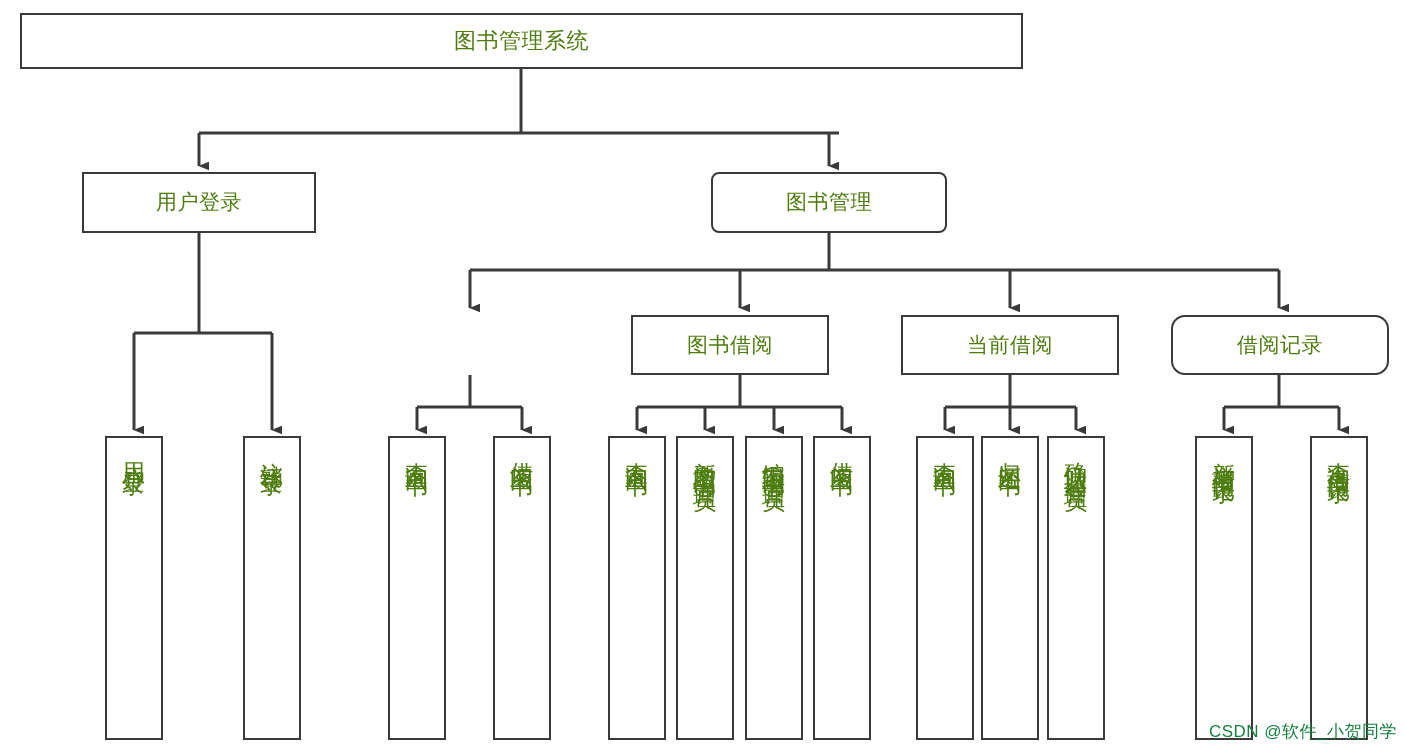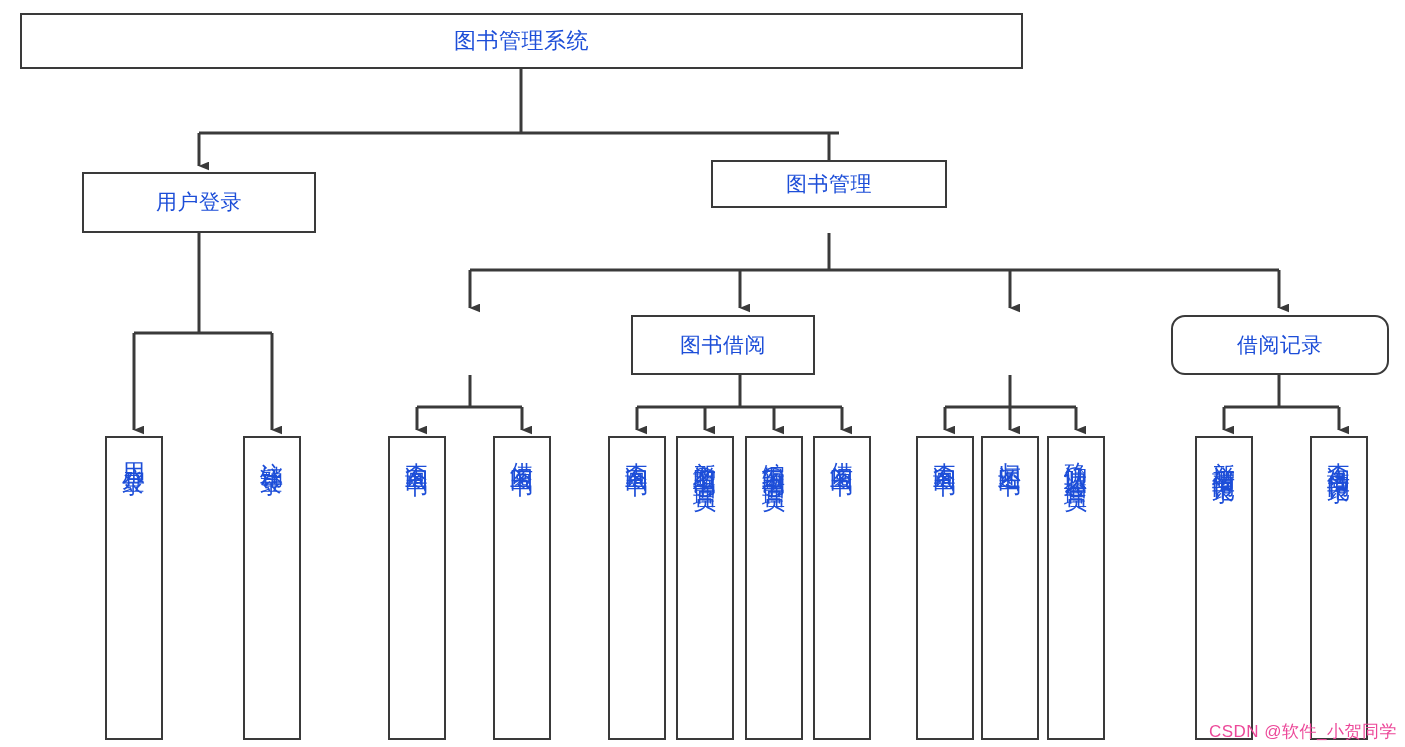--- a/index.html
+++ b/index.html
@@ -26,21 +26,21 @@
     pointer-events: none;
   }
   .node {
     position: absolute;
     box-sizing: border-box;
     background: #ffffff;
     border: 2.5px solid #3a3a3a;
     display: flex;
     align-items: center;
     justify-content: center;
-    color: #1d4ed8;
+    color: #4d7c0f;
   }
   .node .label {
     font-size: 21px;
     line-height: 1.15;
     letter-spacing: 0.5px;
     white-space: nowrap;
   }
   .node.root .label { font-size: 22px; }
   .node.vertical {
     align-items: flex-start;
@@ -54,21 +54,21 @@
     line-height: 1.22;
     letter-spacing: 4px;
     white-space: normal;
     text-align: left;
   }
   .watermark {
     position: absolute;
     right: 8px;
     bottom: 4px;
     font-size: 17px;
-    color: #ec4899;
+    color: #15803d;
     letter-spacing: 0.5px;
     white-space: nowrap;
   }
 </style>
 </head>
 <body>
 
 <div id="canvas">
 
   <svg class="links" viewBox="0 0 1405 747">
@@ -121,26 +121,29 @@
     </g>
   </svg>
 
   <div class="node root" style="left:20px; top:13px; width:1003px; height:56px;">
     <span class="label">图书管理系统</span>
   </div>
 
   <div class="node" style="left:82px; top:172px; width:234px; height:61px;">
     <span class="label">用户登录</span>
   </div>
-  <div class="node" style="left:711px; top:160px; width:236px; height:48px;">
+  <div class="node" style="left:711px; top:172px; width:236px; height:61px;border-radius:8px;">
     <span class="label">图书管理</span>
   </div>
 
-  <div class="node" style="left:631px; top:315px; width:184px; height:60px;">
+  <div class="node" style="left:631px; top:315px; width:198px; height:60px;">
     <span class="label">图书借阅</span>
+  </div>
+  <div class="node" style="left:901px; top:315px; width:218px; height:60px;">
+    <span class="label">当前借阅</span>
   </div>
   <div class="node" style="left:1171px; top:315px; width:218px; height:60px;border-radius:14px;">
     <span class="label">借阅记录</span>
   </div>
 
   <div class="node vertical" style="left:105px; top:436px; width:58px; height:304px;">
     <span class="label">用户登录</span>
   </div>
   <div class="node vertical" style="left:243px; top:436px; width:58px; height:304px;">
     <span class="label">注销登录</span>

